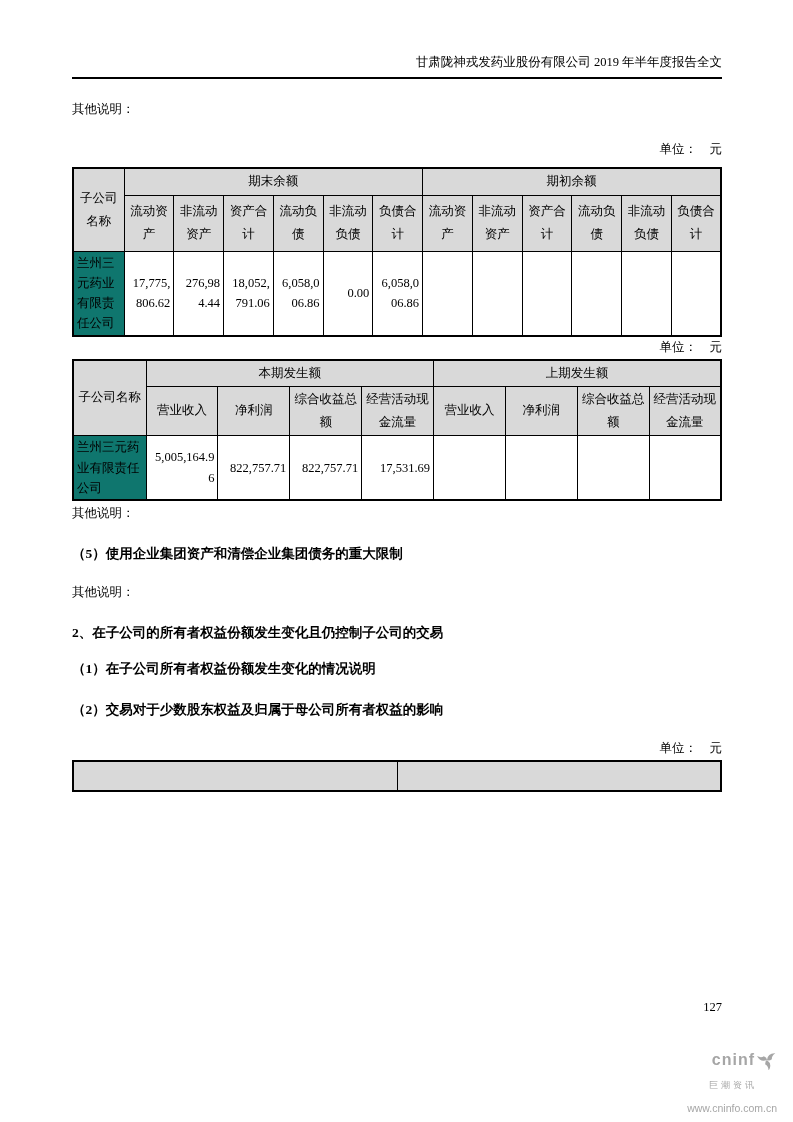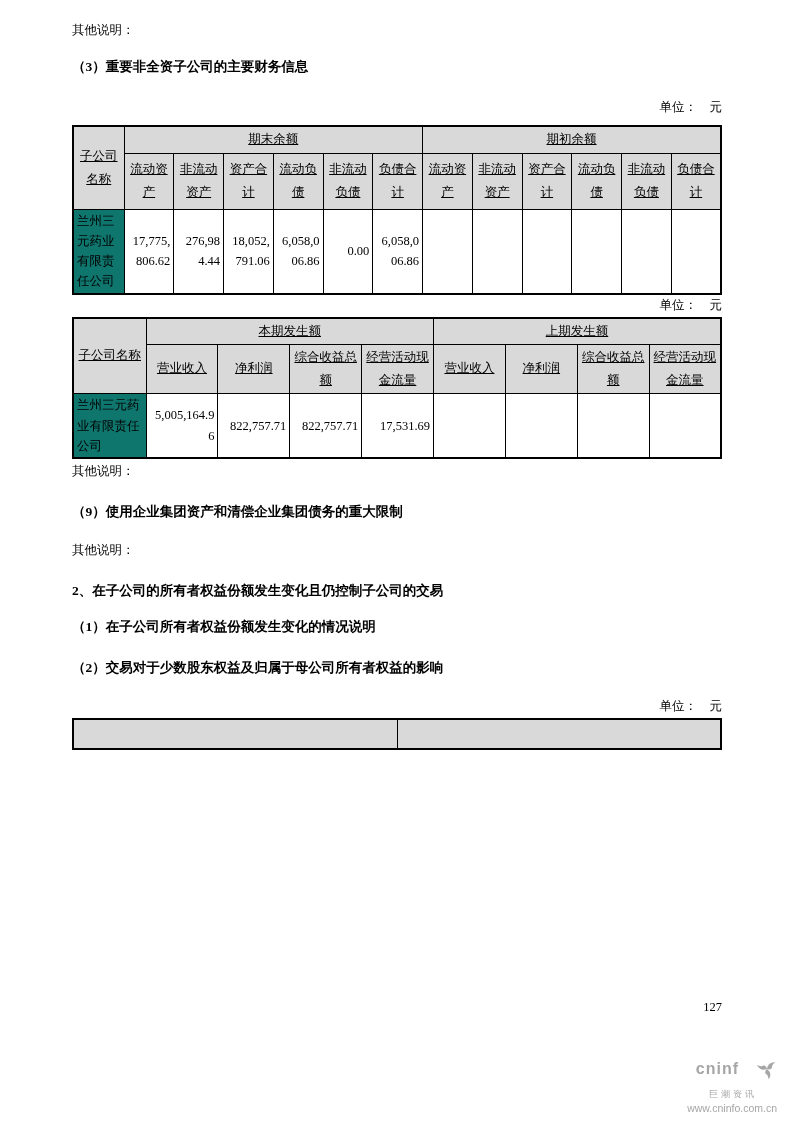--- a/index.html
+++ b/index.html
@@ -38,53 +38,55 @@
   
   table.fin-table {
     border-collapse:collapse; table-layout:fixed;
     width:650px; border:2px solid #000;
     font-size:12.5px;
   }
   table.bt { margin-top:10px; }
   table.pt { margin-top:4px; }
   table.et { margin-top:4px; }
   .fin-table td { border:1px solid #000; padding:1px 3px; vertical-align:middle; overflow:hidden; }
-  .fin-table .hd { background:#d9d9d9; text-align:center; line-height:1.85;text-decoration:underline; }
+  .fin-table .hd { background:#d9d9d9; text-align:center; line-height:1.85; }
   .bt-r1 { height:27px; } .bt-r2 { height:56px; } .bt-r3 { height:84px; }
   .pt-r1 { height:26px; } .pt-r2 { height:49px; } .pt-r3 { height:65px; }
   .et-r1 { height:30px; }
   .name-cell { text-align:left; line-height:1.62; background:#0f766e; }
   .val { text-align:right; word-break:break-all; line-height:1.62; padding:1px 2px; background:#fff; }
 
   
   .page-number {
     position:absolute; top:1000px; right:71px;
     font-size:12.5px;
   }
   .footer-logo {
     position:absolute; right:16px; bottom:8px;
     text-align:right; color:#a6a6a6;
     font-family:"Liberation Sans","DejaVu Sans",sans-serif;
   }
-  .logo-row { display:flex; align-items:center; justify-content:flex-end; gap:18px; }
+  .logo-row { display:flex; align-items:center; justify-content:flex-end; gap:2px; }
   .logo-brand { font-size:16px; font-weight:bold; letter-spacing:1px; }
   .logo-icon { display:inline-block; width:20px; height:20px; }
   .logo-sub { font-size:9px; letter-spacing:3px; margin-top:9px; padding-right:20px; }
-  .logo-url { font-size:10.5px; margin-top:1px; }
+  .logo-url { font-size:10.5px; margin-top:10px; }
 </style>
 </head>
 <body>
 
 <div class="page">
   <div class="content">
 
+    <div class="doc-header">
+      <div class="doc-header-text">甘肃陇神戎发药业股份有限公司 2019 年半年度报告全文</div>
+    </div>
 
     <p class="note n1">其他说明：</p>
 
-    <h3 class="heading h-s3">（3）重要非全资子公司的主要财务信息</h3>
 
     <div class="unit-line u1">单位：　元</div>
 
     <table class="fin-table bt">
       <colgroup>
         <col style="width:51px">
         <col>
           <col>
           <col>
           <col>
@@ -174,21 +176,21 @@
           <td class="val"></td>
           <td class="val"></td>
           <td class="val"></td>
           <td class="val"></td>
         </tr>
       </tbody>
     </table>
 
     <p class="note n2">其他说明：</p>
 
-    <h3 class="heading h-s4">（9）使用企业集团资产和清偿企业集团债务的重大限制</h3>
+    <h3 class="heading h-s4">（5）使用企业集团资产和清偿企业集团债务的重大限制</h3>
 
 
     <p class="note n3">其他说明：</p>
 
     <h3 class="heading h-s2">2、在子公司的所有者权益份额发生变化且仍控制子公司的交易</h3>
 
     <h3 class="heading h-s21">（1）在子公司所有者权益份额发生变化的情况说明</h3>
 
     <h3 class="heading h-s22">（2）交易对于少数股东权益及归属于母公司所有者权益的影响</h3>
 

